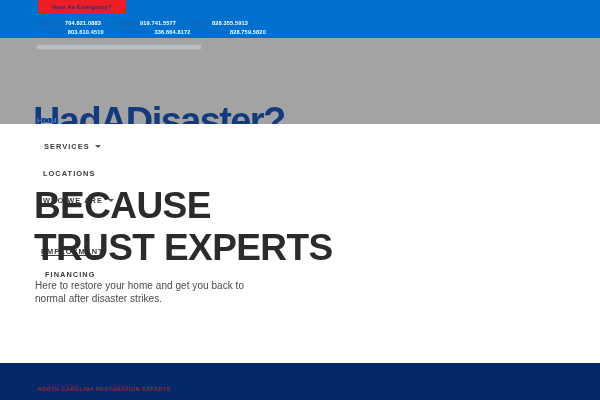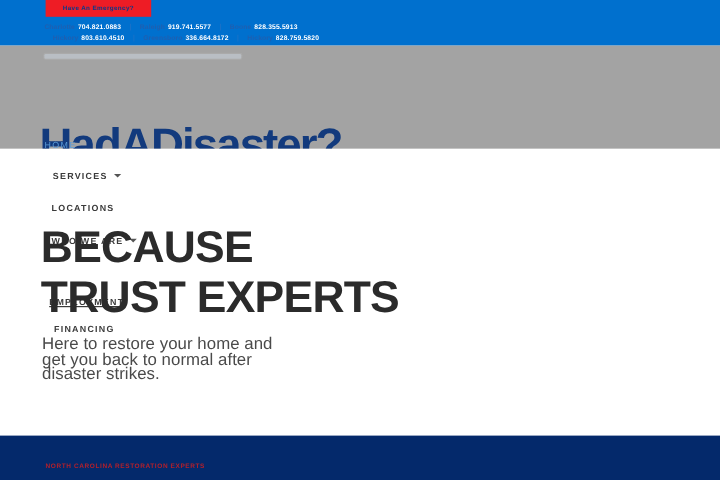--- a/index.html
+++ b/index.html
@@ -140,21 +140,21 @@
     color:#2b2b2b;
     line-height:1;
     white-space:nowrap;
   }
   .hero-line.l1{top:63px;}
   .hero-line.l2{top:105px;}
 
   .hero-sub{
     position:absolute;left:35px;top:156px;
     width:215px;
-    font-size:14px;
+    font-size:10px;
     line-height:12.5px;
     color:#4a4a4a;
     letter-spacing:.05px;
   }
 
   
   .footer-tag{
     position:absolute;left:38px;top:386px;
     font-size:5.4px;font-weight:bold;
     letter-spacing:.5px;

